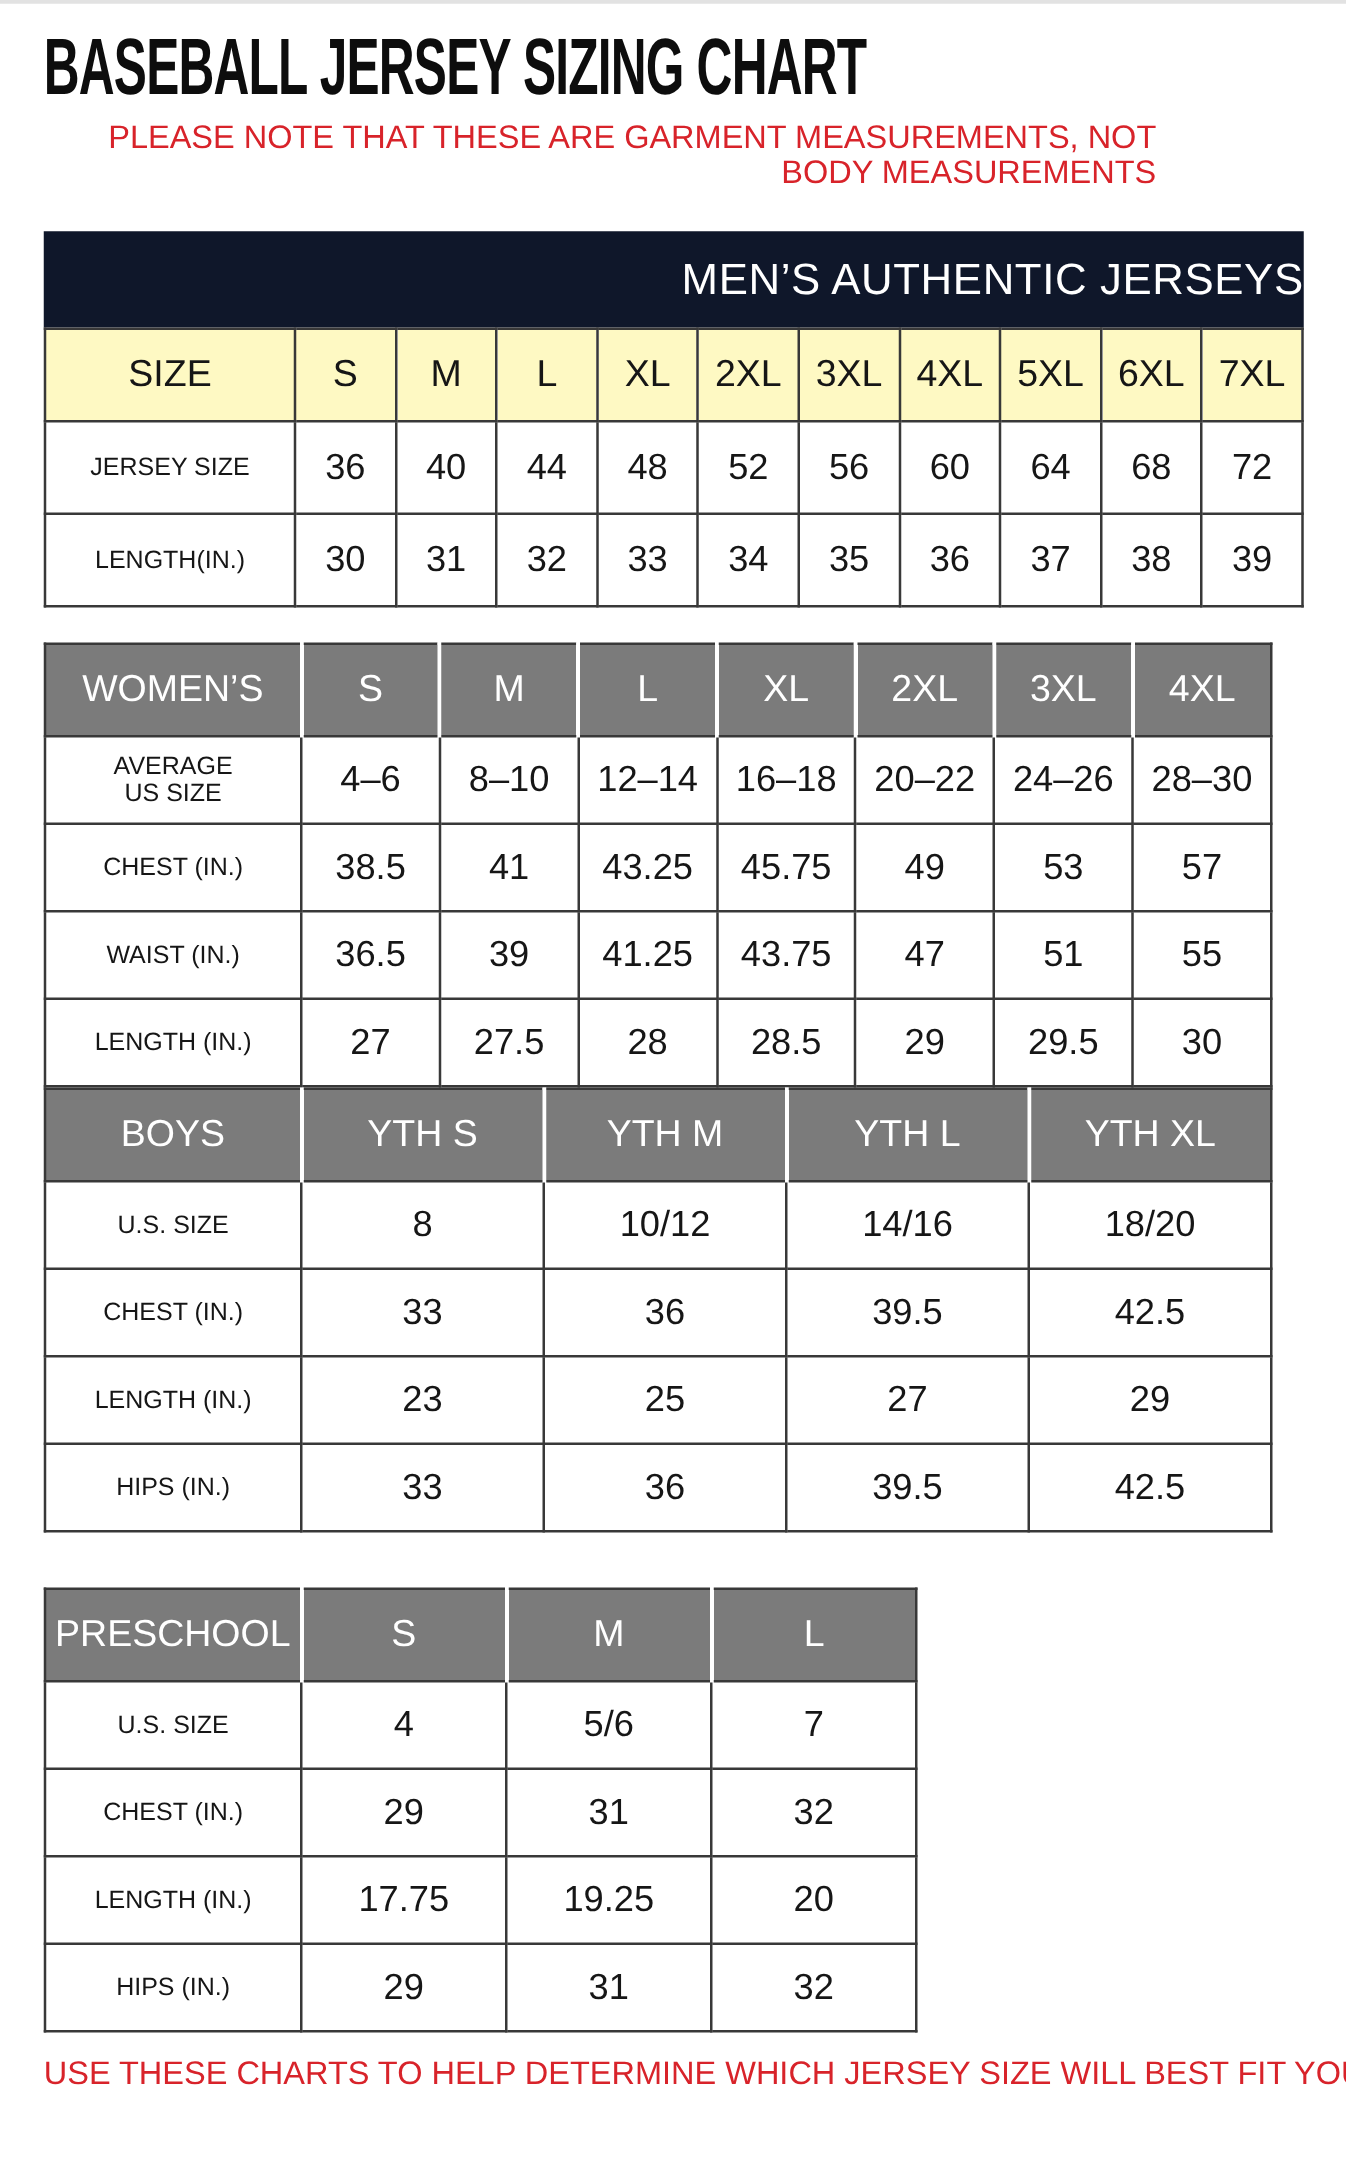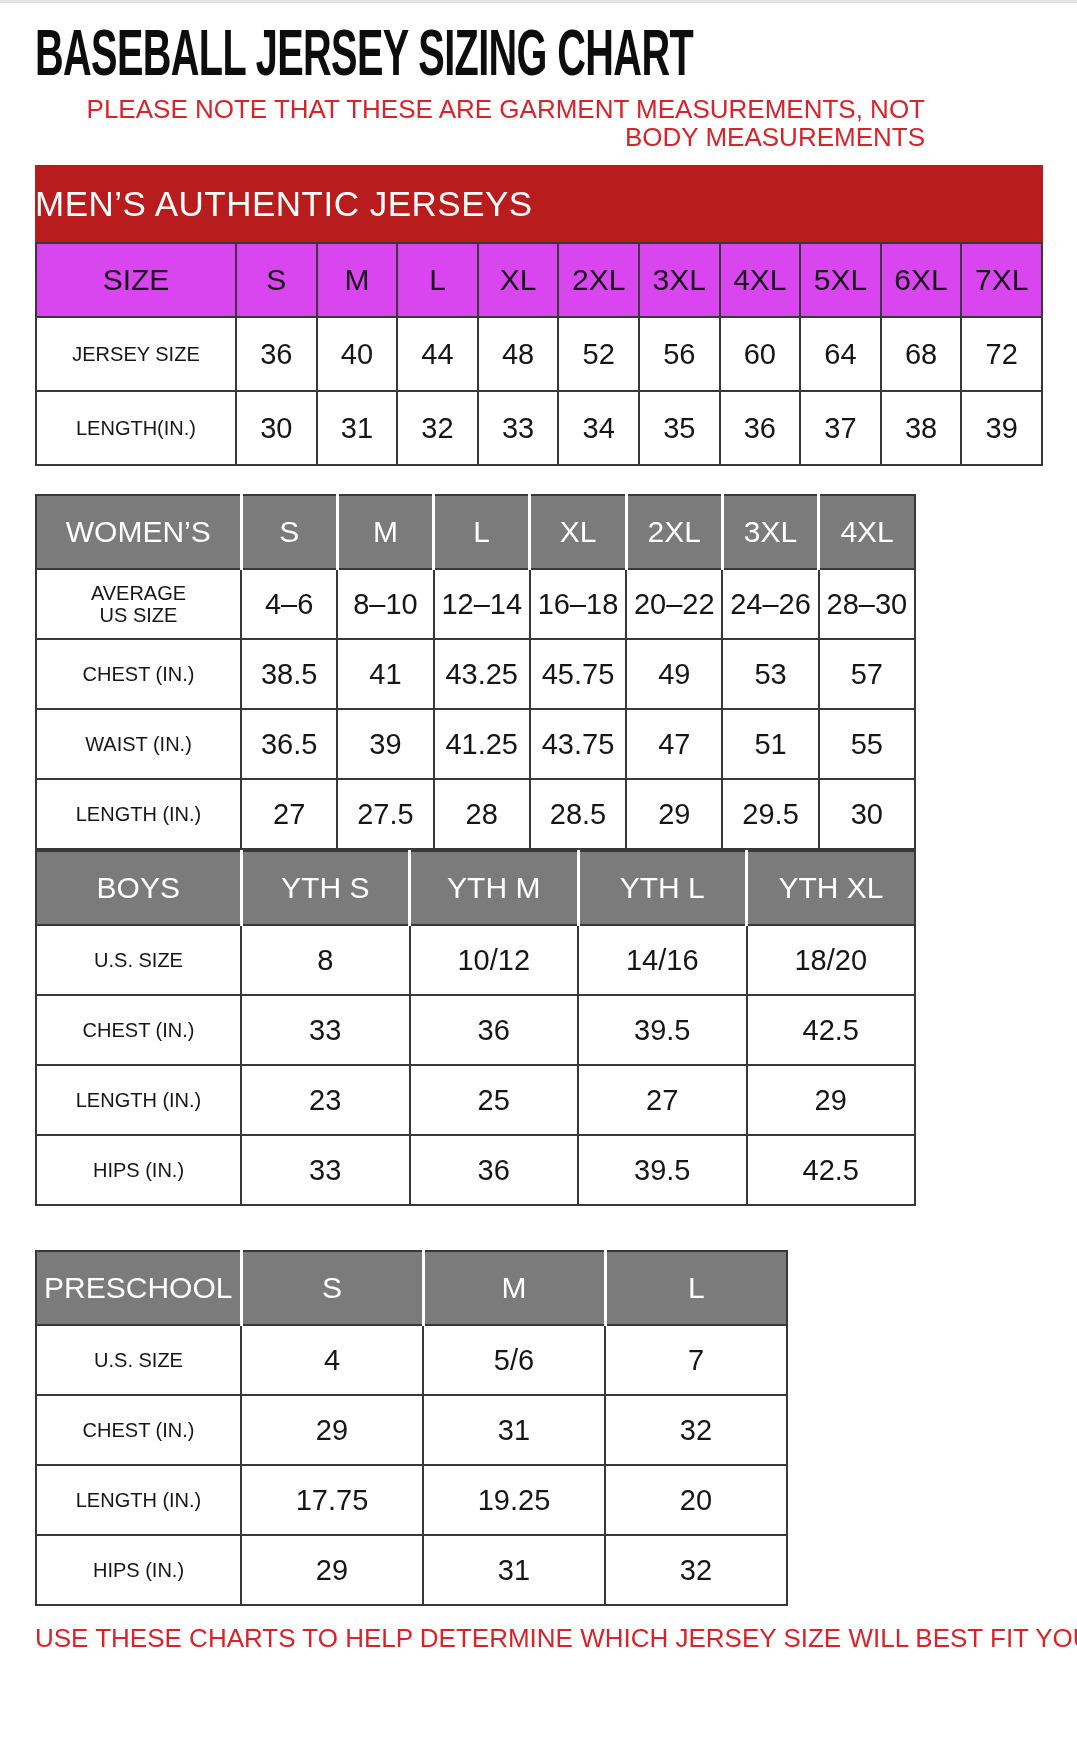--- a/index.html
+++ b/index.html
@@ -37,27 +37,27 @@
   .footer-note {
     margin: 18px 0 0 0;
     font-size: 26px;
     line-height: 1.1;
     color: #d8232a;
     white-space: nowrap;
   }
 
   
   .banner {
-    margin-top: 14px;
+    margin-top: 34px;
     width: 1008px;
     height: 77px;
-    background: #b91c1c;
+    background: #0f172a;
     display: flex;
     align-items: center;
-    justify-content: flex-start;
+    justify-content: flex-end;
   }
   .banner span {
     color: #ffffff;
     font-size: 35px;
     letter-spacing: 0.5px;
   }
 
   
   .tbl {
     border-collapse: collapse;
@@ -75,26 +75,26 @@
     font-size: 20px;
     line-height: 1.12;
     white-space: pre-line;
     padding: 0 4px;
   }
   .tbl thead th { font-weight: normal; font-size: 30px; height: 72px; }
 
   
   .tbl-mens { width: 1008px; }
   .tbl-mens col.c-label { width: 200px; }
-  .tbl-mens thead th { background: #d946ef; color: #161616; margin-left: 17px; }
+  .tbl-mens thead th { background: #fef9c3; color: #161616; margin-left: 17px; }
   .tbl-mens tbody td { height: 72px; }
 
   
-  .tbl-womens, .tbl-boys { width: 881px; }
-  .tbl-preschool { width: 753px; margin-top: 44px; }
+  .tbl-womens, .tbl-boys { width: 983px; }
+  .tbl-preschool { width: 699px; margin-top: 44px; }
   .tbl-womens col.c-label, .tbl-boys col.c-label, .tbl-preschool col.c-label { width: 205px; }
   .tbl-womens tbody td, .tbl-boys tbody td, .tbl-preschool tbody td { height: 68px; }
   .tbl-womens thead th, .tbl-boys thead th, .tbl-preschool thead th {
     background: #7b7b7b;
     color: #ffffff;
     border-left: 3px solid #ffffff;
     border-right: 3px solid #ffffff;
     border-top: 2px solid #383838;
     border-bottom: 2px solid #383838;
   }

